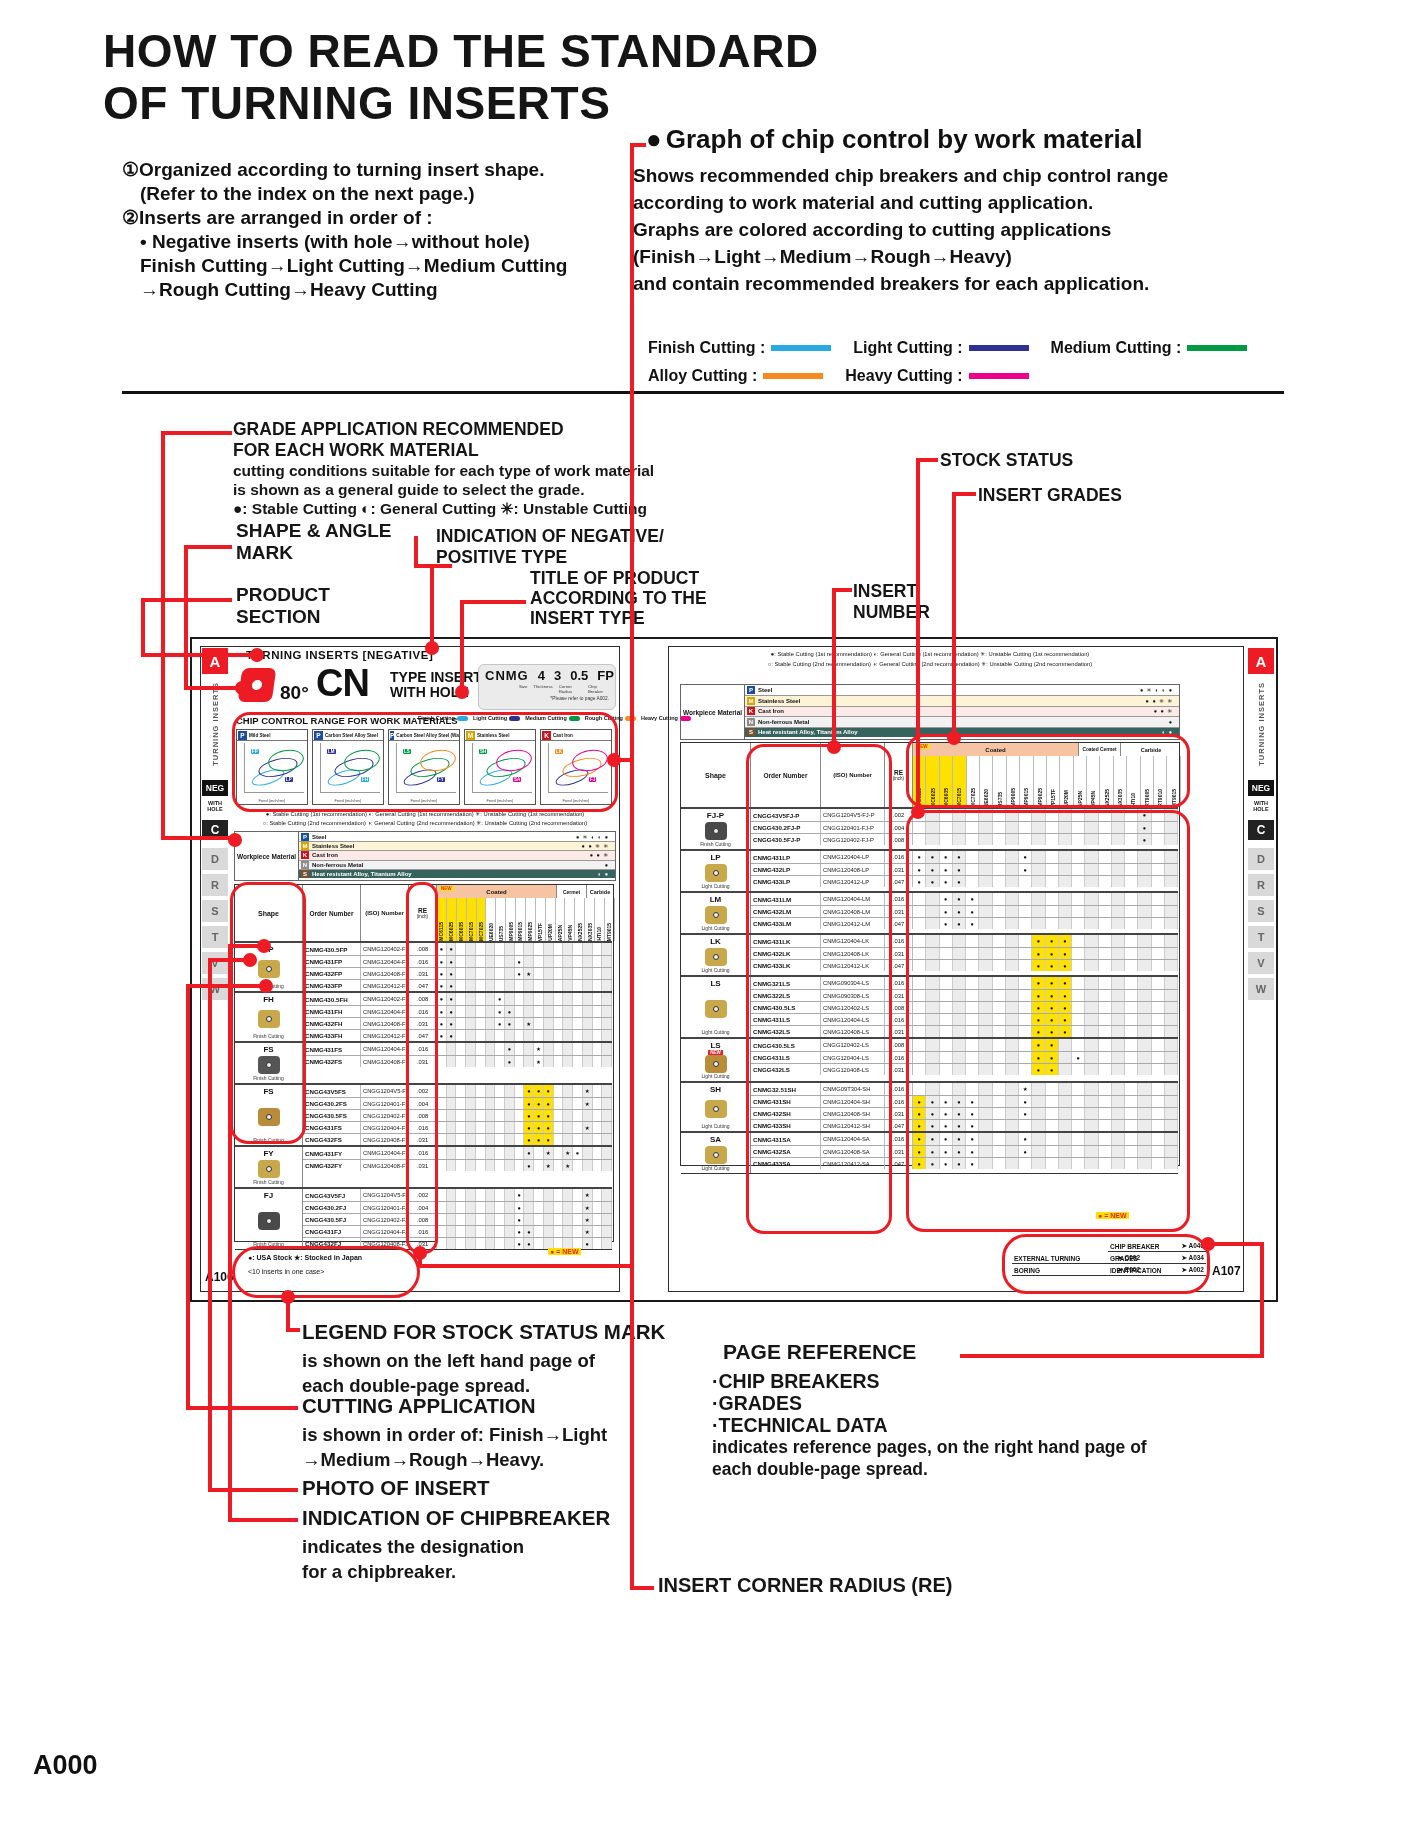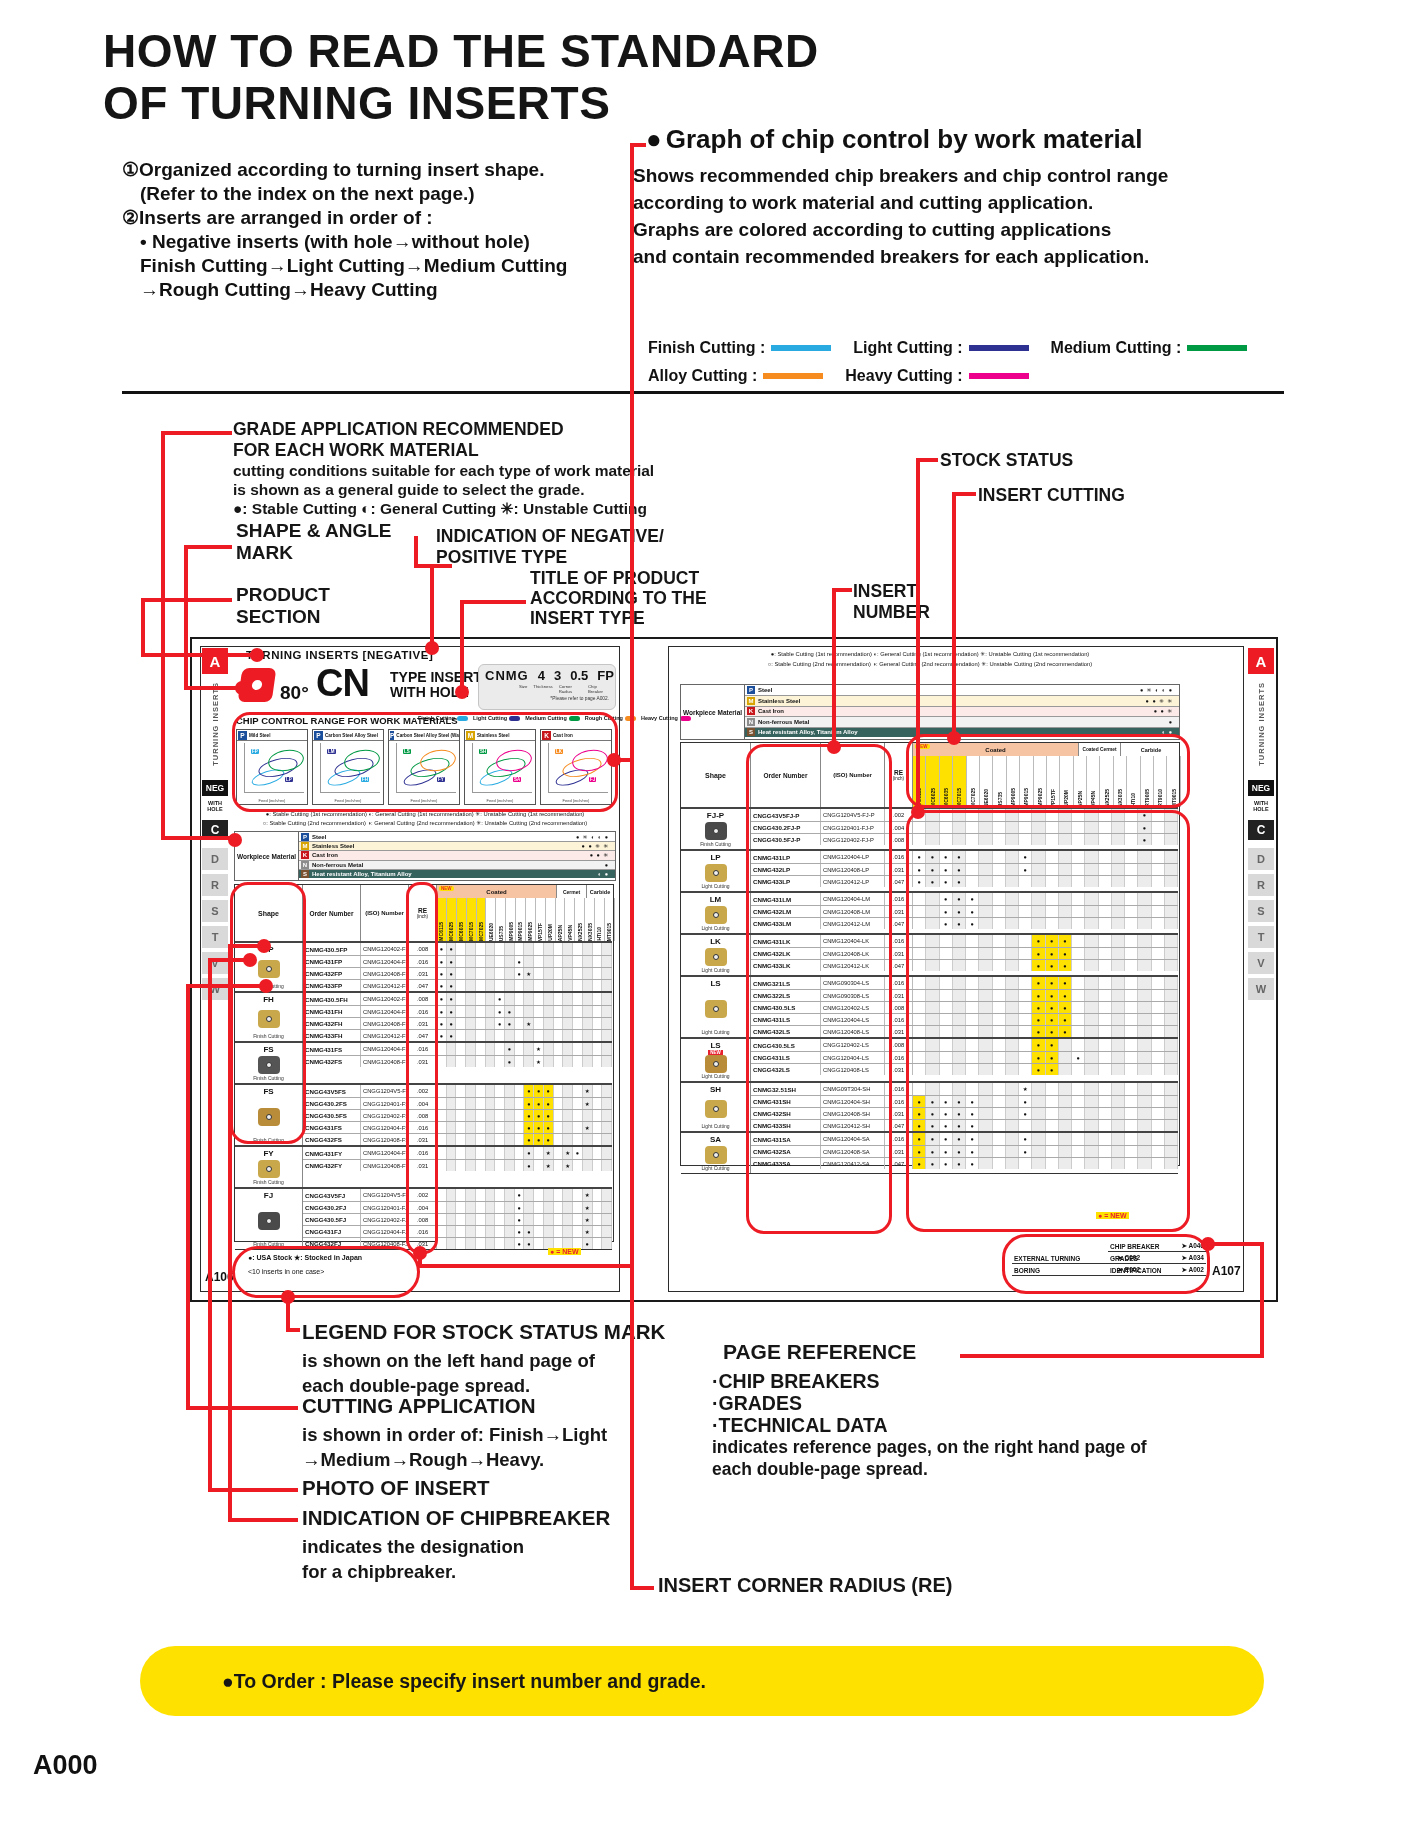--- a/index.html
+++ b/index.html
@@ -54,20 +54,21 @@
       <div class="intro-line" style="padding-left: 18px;">→Rough Cutting→Heavy Cutting</div>
     </div>
 
   <div class="abs h1" style="left:646px;top:124px">
     <span class="bullet">●</span><span>Graph of chip control by work material</span>
   </div>
   <div class="abs" id="introRightLines" style="left:633px;top:162px">
       <div style="font-size: 19px; line-height: 27px; font-weight: bold; white-space: nowrap;">Shows recommended chip breakers and chip control range</div>
       <div style="font-size: 19px; line-height: 27px; font-weight: bold; white-space: nowrap;">according to work material and cutting application.</div>
       <div style="font-size: 19px; line-height: 27px; font-weight: bold; white-space: nowrap;">Graphs are colored according to cutting applications</div>
+      <div style="font-size: 19px; line-height: 27px; font-weight: bold; white-space: nowrap;">(Finish→Light→Medium→Rough→Heavy)</div>
       <div style="font-size: 19px; line-height: 27px; font-weight: bold; white-space: nowrap;">and contain recommended breakers for each application.</div>
     </div>
   <div class="abs" id="legendRow1" style="left:648px;top:339px;white-space:nowrap"><span class="leg-item">
         <span class="lab">Finish Cutting :</span>
         <span class="bar" style="background: rgb(41, 171, 226);"></span>
       </span><span class="leg-item">
         <span class="lab">Light Cutting :</span>
         <span class="bar" style="background: rgb(46, 49, 146);"></span>
       </span><span class="leg-item">
         <span class="lab">Medium Cutting :</span>
@@ -101,21 +102,21 @@
   <div class="abs" style="left:236px;top:584px">
     <div class="co-t" style="font-size:19px;line-height:22px">PRODUCT</div>
     <div class="co-t" style="font-size:19px;line-height:22px">SECTION</div>
   </div>
   <div class="abs" style="left:530px;top:568px">
     <div class="co-t" style="font-size:17.5px;line-height:20px">TITLE OF PRODUCT</div>
     <div class="co-t" style="font-size:17.5px;line-height:20px">ACCORDING TO THE</div>
     <div class="co-t" style="font-size:17.5px;line-height:20px">INSERT TYPE</div>
   </div>
   <div class="abs co-t" style="left:940px;top:450px;font-size:17.5px">STOCK STATUS</div>
-  <div class="abs co-t" style="left:978px;top:485px;font-size:17.5px">INSERT CUTTING</div>
+  <div class="abs co-t" style="left:978px;top:485px;font-size:17.5px">INSERT GRADES</div>
   <div class="abs" style="left:853px;top:581px">
     <div class="co-t" style="font-size:17.5px;line-height:21px">INSERT</div>
     <div class="co-t" style="font-size:17.5px;line-height:21px">NUMBER</div>
   </div>
 
   <div class="abs" style="left:190px;top:637px;width:1088px;height:665px;border:2.5px solid #1a1a1a"></div>
 
   <div class="paper" style="left:200px;top:646px;width:420px;height:646px"></div>
 
   <div class="paper" style="left:668px;top:646px;width:576px;height:646px"></div>
@@ -2303,25 +2304,20 @@
   <div class="abs co-t" style="left:658px;top:1574px;font-size:20px">INSERT CORNER RADIUS (RE)</div>
   <div class="abs" style="left:712px;top:1340px">
     <div class="co-t" style="font-size:21px;margin-left:11px">PAGE REFERENCE</div>
     <div class="co-t" style="font-size:19.5px;line-height:22px;margin-top:6px">·CHIP BREAKERS</div>
     <div class="co-t" style="font-size:19.5px;line-height:22px">·GRADES</div>
     <div class="co-t" style="font-size:19.5px;line-height:22px">·TECHNICAL DATA</div>
     <div class="co-t" style="font-size:17.5px;line-height:22px">indicates reference pages, on the right hand page of</div>
     <div class="co-t" style="font-size:17.5px;line-height:22px">each double-page spread.</div>
   </div>
 
-  <div class="abs" style="left:140px;top:1646px;width:1124px;height:70px;background:#ffe100;border-radius:35px">
-    <div class="abs co-t" style="left:82px;top:24px;font-size:19.5px">
-      <span>●</span><span>To Order : Please specify insert number and grade.</span>
-    </div>
-  </div>
   <div class="abs mini" style="left:33px;top:1750px;font-size:27px">A000</div>
 
   <div class="rl" style="left:161px;top:431px;width:71px;height:4px"></div>
   <div class="rl" style="left:161px;top:431px;width:4px;height:409px"></div>
   <div class="rl" style="left:161px;top:836px;width:73px;height:4px"></div>
   <div class="rdot" style="left:228px;top:833px"></div>
 
   <div class="rl" style="left:184px;top:545px;width:48px;height:4px"></div>
   <div class="rl" style="left:184px;top:545px;width:4px;height:145px"></div>
   <div class="rl" style="left:184px;top:686px;width:58px;height:4px"></div>

